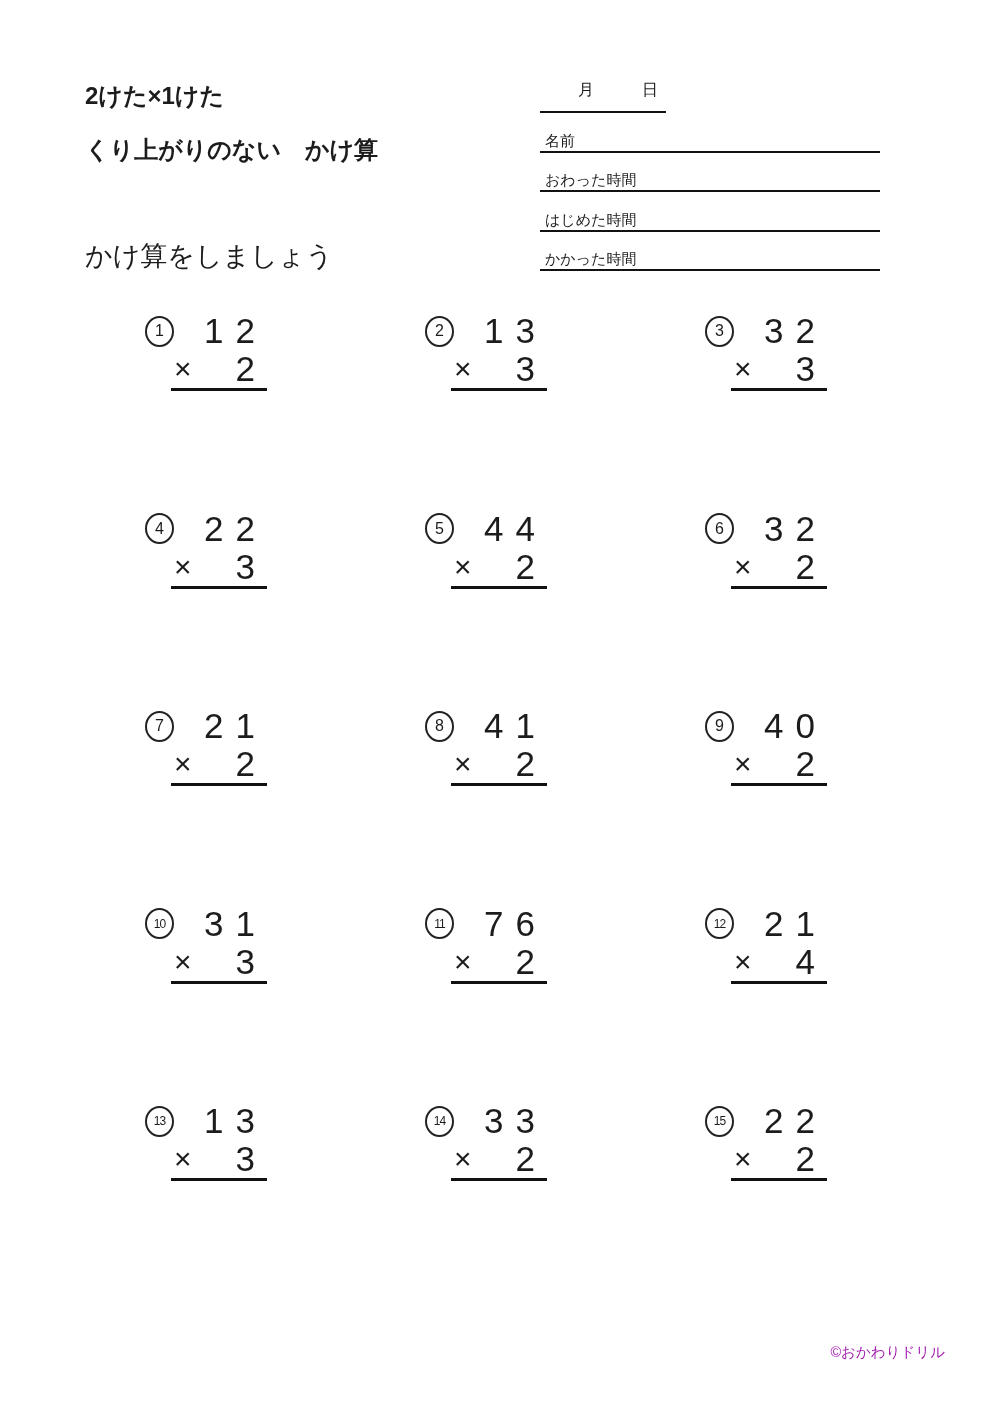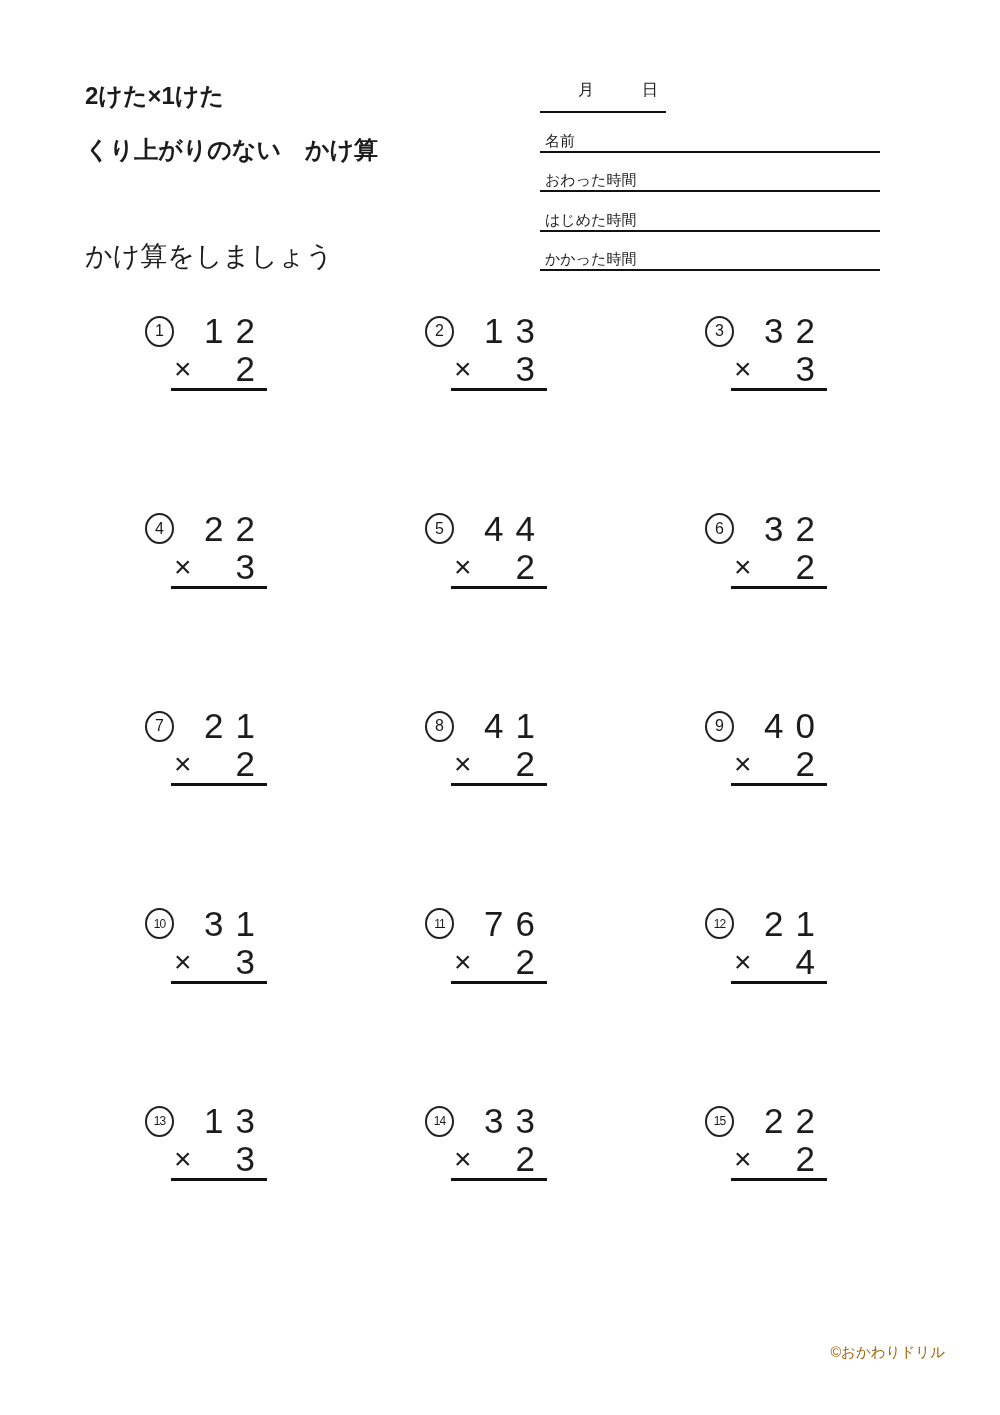--- a/index.html
+++ b/index.html
@@ -58,21 +58,21 @@
     margin-left: 26px; width: 96px; height: 38px;
     display: flex; justify-content: space-between; align-items: center;
     padding-left: 3px;
   }
   .p-times { font-size: 30px; line-height: 1; }
   .p-mult { letter-spacing: 12px; }
   .p-rule { margin-left: 26px; width: 96px; border-bottom: 3px solid #111; }
 
   
   .footer-left  { position: absolute; left: 53px;  top: 1343px; font-size: 14.5px; color: #ababab; }
-  .footer-right { position: absolute; right: 55px; top: 1343px; font-size: 14.5px; color: #a16207; text-align: center; }
+  .footer-right { position: absolute; right: 55px; top: 1343px; font-size: 14.5px; color: #a21caf; text-align: center; }
 </style>
 </head>
 <body>
 
 <div class="page">
 
   <div class="titles">
     <div class="title-sub1">2けた×1けた</div>
     <div class="title-sub2">くり上がりのない　かけ算</div>
   </div>

